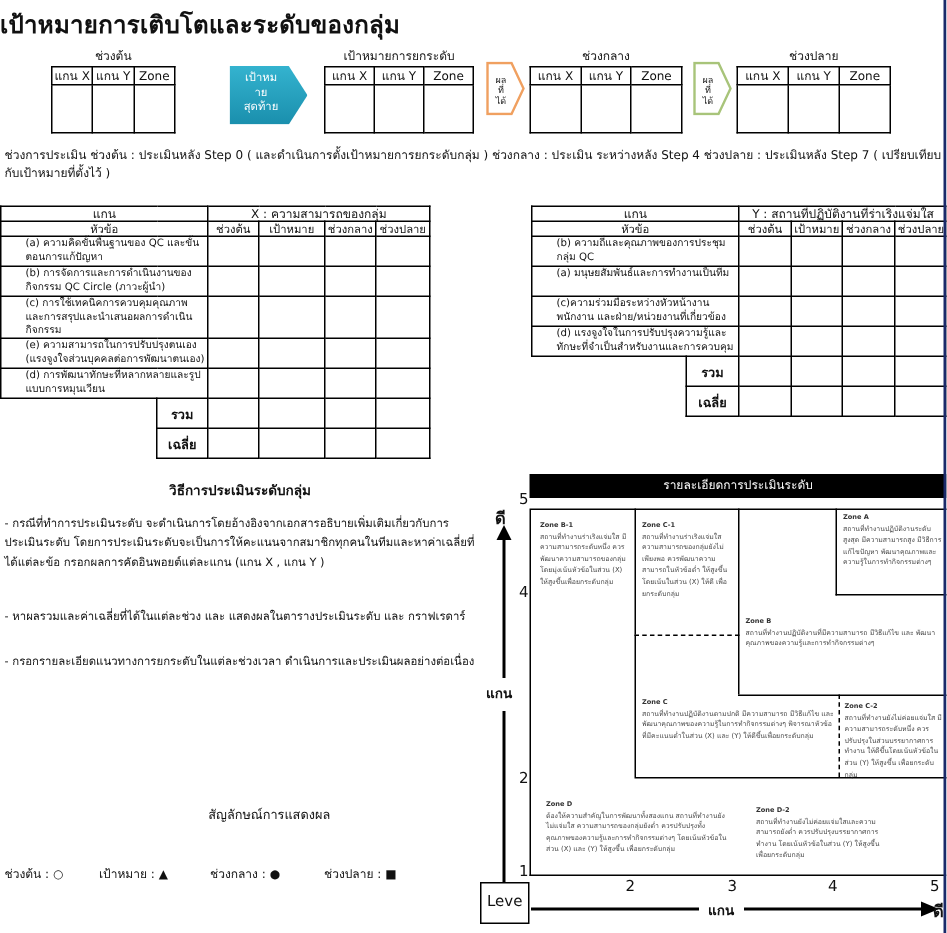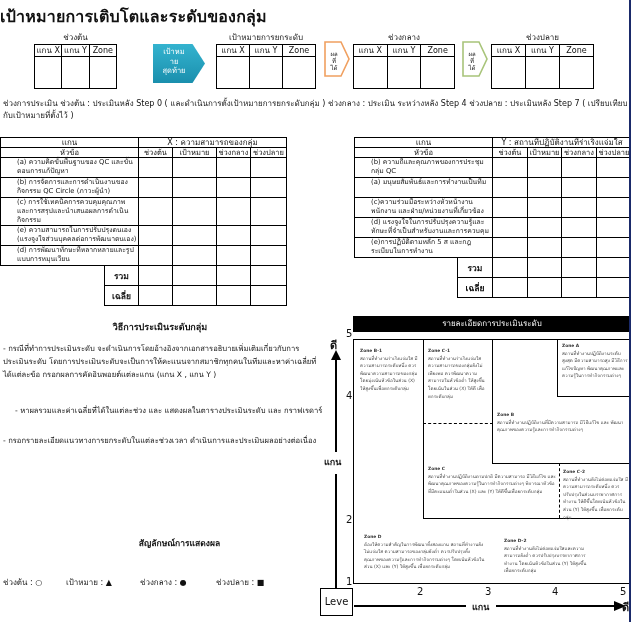--- a/index.html
+++ b/index.html
@@ -28,21 +28,21 @@
   table.score { border-collapse: collapse; font-size: 7.2px; table-layout: fixed; }
   table.score td, table.score th { border: 1px solid #000; font-weight: normal; }
   table.score .hdr { text-align: center; height: 10px; line-height: 9px; font-size: 8px; }
   table.score .sub { text-align: center; height: 10px; line-height: 9px; font-size: 7.5px; white-space: nowrap; overflow: hidden; }
   table.score .item { height: 20px; line-height: 9px; font-size: 6.8px; padding-left: 16px; vertical-align: top; }
   table.score .sum { text-align: center; font-weight: bold; height: 20px; font-size: 8.5px; }
   table.score .noborder { border: none; }
 
   .method-title { left: 0; width: 320px; top: 320px; text-align: center; font-size: 9px; font-weight: bold; }
   .method-text { left: 3px; width: 315px; font-size: 7.6px; line-height: 13px; }
-  .legend-title { left: 0; width: 320px; top: 536px; text-align: center; font-size: 8.5px; font-weight: bold; padding-left: 39px; }
+  .legend-title { left: 0; width: 320px; top: 536px; text-align: center; font-size: 8.5px; font-weight: normal; padding-left: 39px; }
   .legend { top: 576px; font-size: 8px; }
 
   
   .diag-header { left: 353px; top: 316px; width: 278px; height: 16px; background: #000; color: #fff; font-size: 8px;
     text-align: center; line-height: 16px; }
   .plot { left: 353px; top: 339px; width: 278px; height: 245px; border-left: 1px solid #000; border-bottom: 1px solid #000; }
   .zone { position: absolute; font-size: 4.6px; line-height: 7.6px; color: #444; }
   .zone .zt { font-weight: bold; font-size: 4.4px; color: #333; }
   .tick { position: absolute; font-size: 10px; }
   .level-box { left: 320px; top: 588px; width: 33px; height: 28px; border: 1px solid #000; font-size: 10px; line-height: 26px; text-align: center; }
@@ -277,27 +277,20 @@
         <td></td>
         <td></td>
       </tr>
       <tr>
         <td class="item" colspan="2">(d) แรงจูงใจในการปรับปรุงความรู้และทักษะที่จำเป็นสำหรับงานและการควบคุม</td>
         <td></td>
         <td></td>
         <td></td>
         <td></td>
       </tr>
-      <tr>
-        <td class="item" colspan="2">(e)การปฏิบัติตามหลัก 5 ส และกฎระเบียบในการทำงาน</td>
-        <td></td>
-        <td></td>
-        <td></td>
-        <td></td>
-      </tr>
     </tbody>
   <tbody>
       <tr>
     <td class="noborder"></td>
     <td class="sum">รวม</td>
     <td></td>
     <td></td>
     <td></td>
     <td></td>
   </tr>
@@ -307,21 +300,21 @@
     <td></td>
     <td></td>
     <td></td>
     <td></td>
   </tr>
 </tbody>
   </table>
 
 <div class="abs method-title">วิธีการประเมินระดับกลุ่ม</div>
 <div class="abs method-text" style="top:342px;">- กรณีที่ทำการประเมินระดับ จะดำเนินการโดยอ้างอิงจากเอกสารอธิบายเพิ่มเติมเกี่ยวกับการประเมินระดับ โดยการประเมินระดับจะเป็นการให้คะแนนจากสมาชิกทุกคนในทีมและหาค่าเฉลี่ยที่ได้แต่ละข้อ กรอกผลการคัดอินพอยต์แต่ละแกน (แกน X , แกน Y )</div>
-<div class="abs method-text" style="top:404px;margin-left:12px;">- หาผลรวมและค่าเฉลี่ยที่ได้ในแต่ละช่วง และ แสดงผลในตารางประเมินระดับ และ กราฟเรดาร์</div>
+<div class="abs method-text" style="top:404px;">- หาผลรวมและค่าเฉลี่ยที่ได้ในแต่ละช่วง และ แสดงผลในตารางประเมินระดับ และ กราฟเรดาร์</div>
 <div class="abs method-text" style="top:434px;">- กรอกรายละเอียดแนวทางการยกระดับในแต่ละช่วงเวลา ดำเนินการและประเมินผลอย่างต่อเนื่อง</div>
 
 <div class="abs legend-title">สัญลักษณ์การแสดงผล</div>
 <div class="abs legend" style="left:3px;">
   <span>ช่วงต้น :</span> <span>○</span>
 </div>
 <div class="abs legend" style="left:66px;">
   <span>เป้าหมาย :</span> <span>▲</span>
 </div>
 <div class="abs legend" style="left:140px;">

